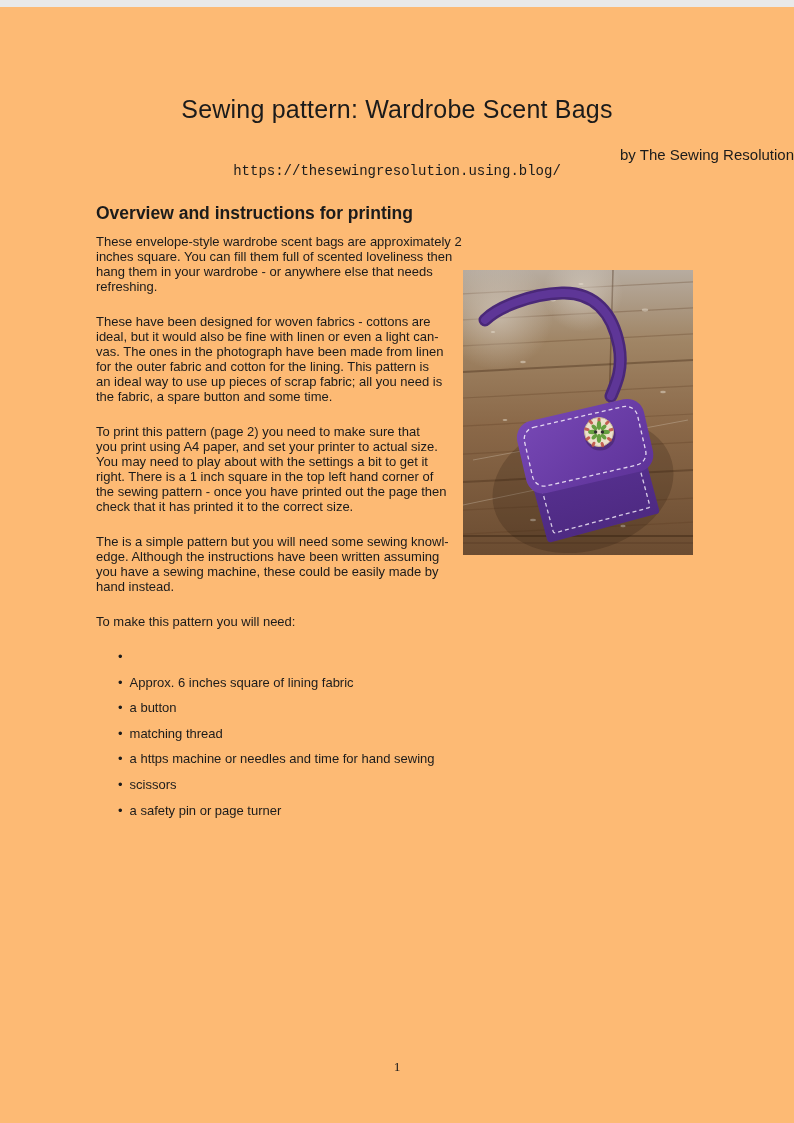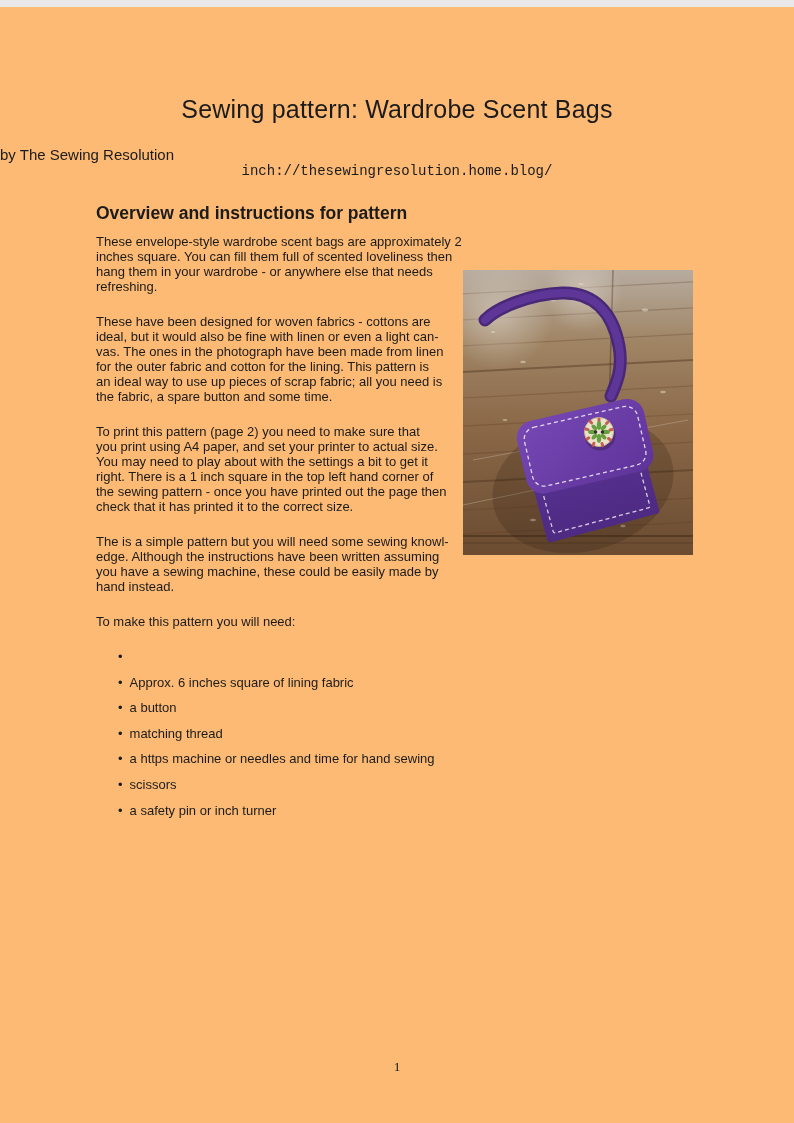--- a/index.html
+++ b/index.html
@@ -6,21 +6,21 @@
   .page{
     position:relative;width:794px;height:1123px;margin:7px auto;
     background:#fdba74;overflow:hidden;
     font-family:"Liberation Sans",sans-serif;color:#1b1b1b;
   }
   .doc-title{
     position:absolute;top:88px;left:0;width:100%;text-align:center;
     font-size:25px;font-weight:400;letter-spacing:0.2px;
   }
   .byline{
-    position:absolute;top:139px;left:0;width:100%;text-align:left;
+    position:absolute;top:139px;left:0;width:100%;text-align:right;
     font-size:15px;
   }
   .site-url{
     position:absolute;top:156px;left:0;width:100%;text-align:center;
     font-family:"Liberation Mono",monospace;font-size:14px;
   }
   .section-heading{
     position:absolute;top:196px;left:96px;
     font-size:17.5px;font-weight:700;
   }
@@ -46,23 +46,23 @@
     font-family:"Liberation Serif",serif;font-size:13.5px;
   }
 </style>
 </head>
 <body>
 
 <div class="page">
 
   <div class="doc-title">Sewing pattern: Wardrobe Scent Bags</div>
   <div class="byline">by The Sewing Resolution</div>
-  <div class="site-url">inch://thesewingresolution.home.blog/</div>
-
-  <div class="section-heading">Overview and instructions for pattern</div>
+  <div class="site-url">https://thesewingresolution.using.blog/</div>
+
+  <div class="section-heading">Overview and instructions for printing</div>
 
   <div class="content">
     <p>These envelope-style wardrobe scent bags are approximately 2
 inches square. You can fill them full of scented loveliness then
 hang them in your wardrobe - or anywhere else that needs
 refreshing.</p>
     <p>These have been designed for woven fabrics - cottons are
 ideal, but it would also be fine with linen or even a light can-
 vas. The ones in the photograph have been made from linen
 for the outer fabric and cotton for the lining. This pattern is
@@ -99,21 +99,21 @@
       <div class="material-item">
         <span class="bullet-marker">•</span>
         <span>a https machine or needles and time for hand sewing</span>
       </div>
       <div class="material-item">
         <span class="bullet-marker">•</span>
         <span>scissors</span>
       </div>
       <div class="material-item">
         <span class="bullet-marker">•</span>
-        <span>a safety pin or inch turner</span>
+        <span>a safety pin or page turner</span>
       </div>
     </div>
   </div>
 
   <div class="photo-frame" title="Purple envelope-style wardrobe scent bag with hanging loop and patterned button, lying on a wooden table">
     <svg width="230" height="285" viewBox="0 0 230 285" xmlns="http://www.w3.org/2000/svg" aria-hidden="true">
       <defs>
         <linearGradient id="woodGrad" x1="0" y1="0" x2="0" y2="1">
           <stop offset="0" stop-color="#b7aca0"></stop>
           <stop offset="0.25" stop-color="#a08565"></stop>

